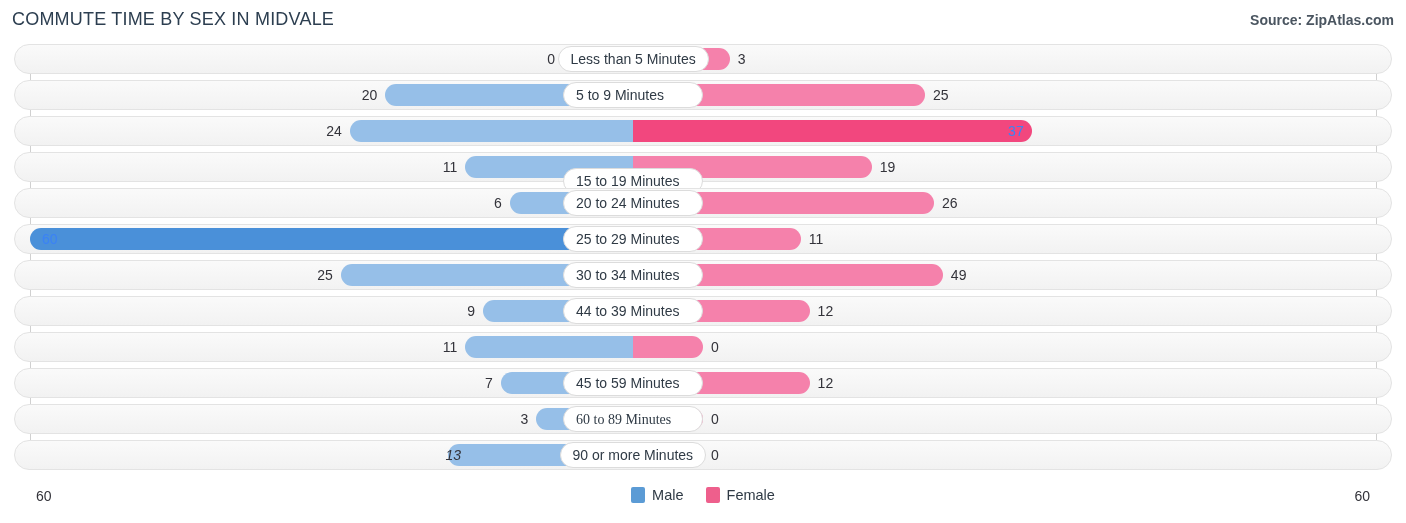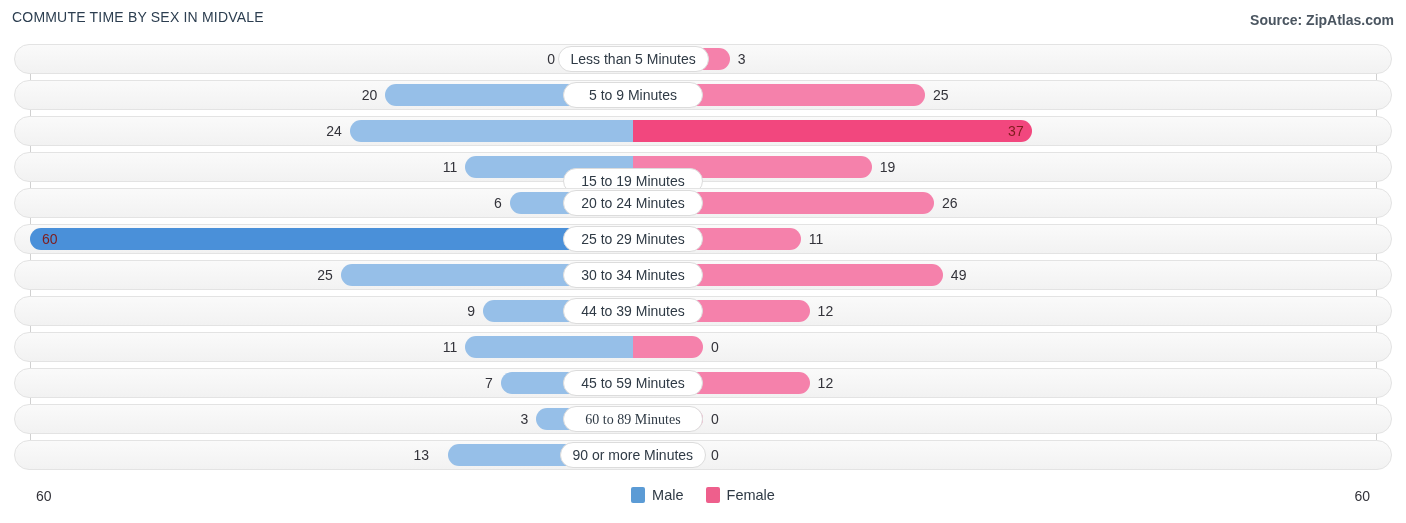--- a/index.html
+++ b/index.html
@@ -18,21 +18,21 @@
 
   
   .header {
     position: relative;
     height: 44px;
   }
   .chart-title {
     position: absolute;
     left: 12px;
     top: 9px;
-    font-size: 14px;
+    font-size: 18px;
     font-weight: 400;
     letter-spacing: .2px;
     color: #2c3e50;
     white-space: nowrap;
   }
   .source {
     position: absolute;
     right: 12px;
     top: 12px;
     font-size: 14px;
@@ -106,35 +106,35 @@
     top: 0;
     height: 30px;
     line-height: 30px;
     font-size: 14px;
     color: #33333a;
     white-space: nowrap;
   }
   .val.male-out  { text-align: right; }
   .val.female-out{ text-align: left; }
   .val.inside {
-    color: #7f1d1d;
+    color: #3b82f6;
   }
 
   
   .pill {
     position: absolute;
     top: 2px;
     height: 26px;
     line-height: 25px;
     background: #ffffff;
     border: 1px solid #dcdcdc;
     border-radius: 13px;
     font-size: 14px;
     color: #2f3a45;
-    text-align: center;
+    text-align: left;
     white-space: nowrap;
     box-sizing: border-box;
     padding: 0 12px;
   }
 
   
   .footer {
     position: absolute;
     left: 0;
     top: 481px;
@@ -269,21 +269,21 @@
         <div class="bar male" style="left: 536.35px; width: 96.65px;"></div>
         <div class="bar female" style="left: 633px; width: 70px;"></div>
         <div class="val male-out" style="left: 476.35px; width: 52px;">3</div>
         <div class="val female-out" style="left: 711px;">0</div>
         <div class="pill" style="left: 563px; min-width: 140px; font-family: Liberation Serif, serif;">60 to 89 Minutes</div>
       </div>
       <div class="row">
         <div class="track"></div>
         <div class="bar male" style="left: 447.517px; width: 185.483px;"></div>
         <div class="bar female" style="left: 633px; width: 70px;"></div>
-        <div class="val male-out" style="left: 377px; width: 52px;">13</div>
+        <div class="val male-out" style="left: 409px; width: 52px; font-style: italic;">13</div>
         <div class="val female-out" style="left: 711px;">0</div>
         <div class="pill" style="left: 559.5px; min-width: 140px;">90 or more Minutes</div>
       </div>
     </div>
 </div>
 
 <div class="footer">
   <div class="axis-label left">60</div>
   <div class="axis-label right">60</div>
   <div class="legend" id="legend">

